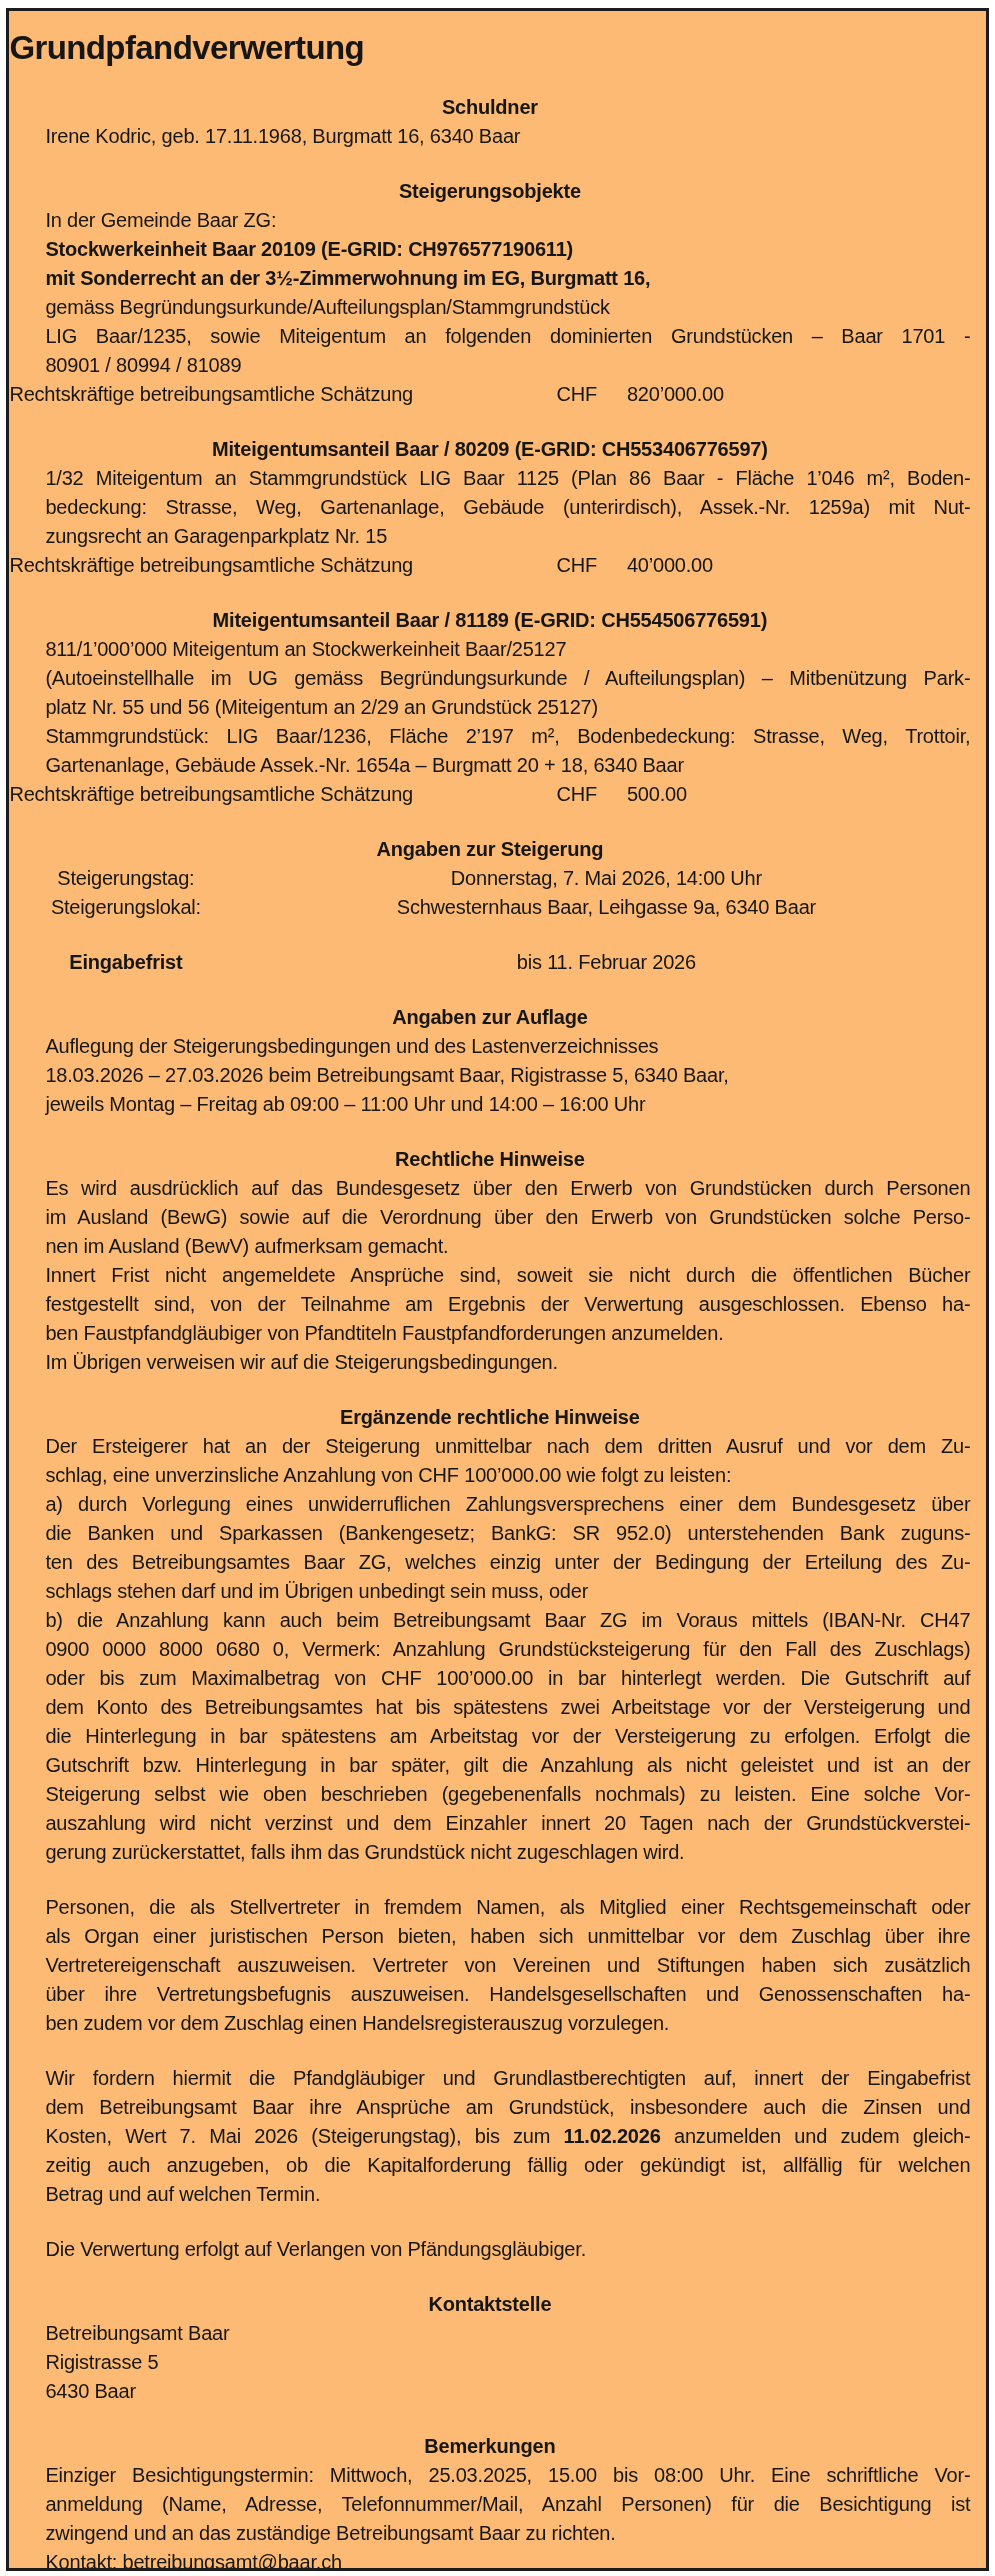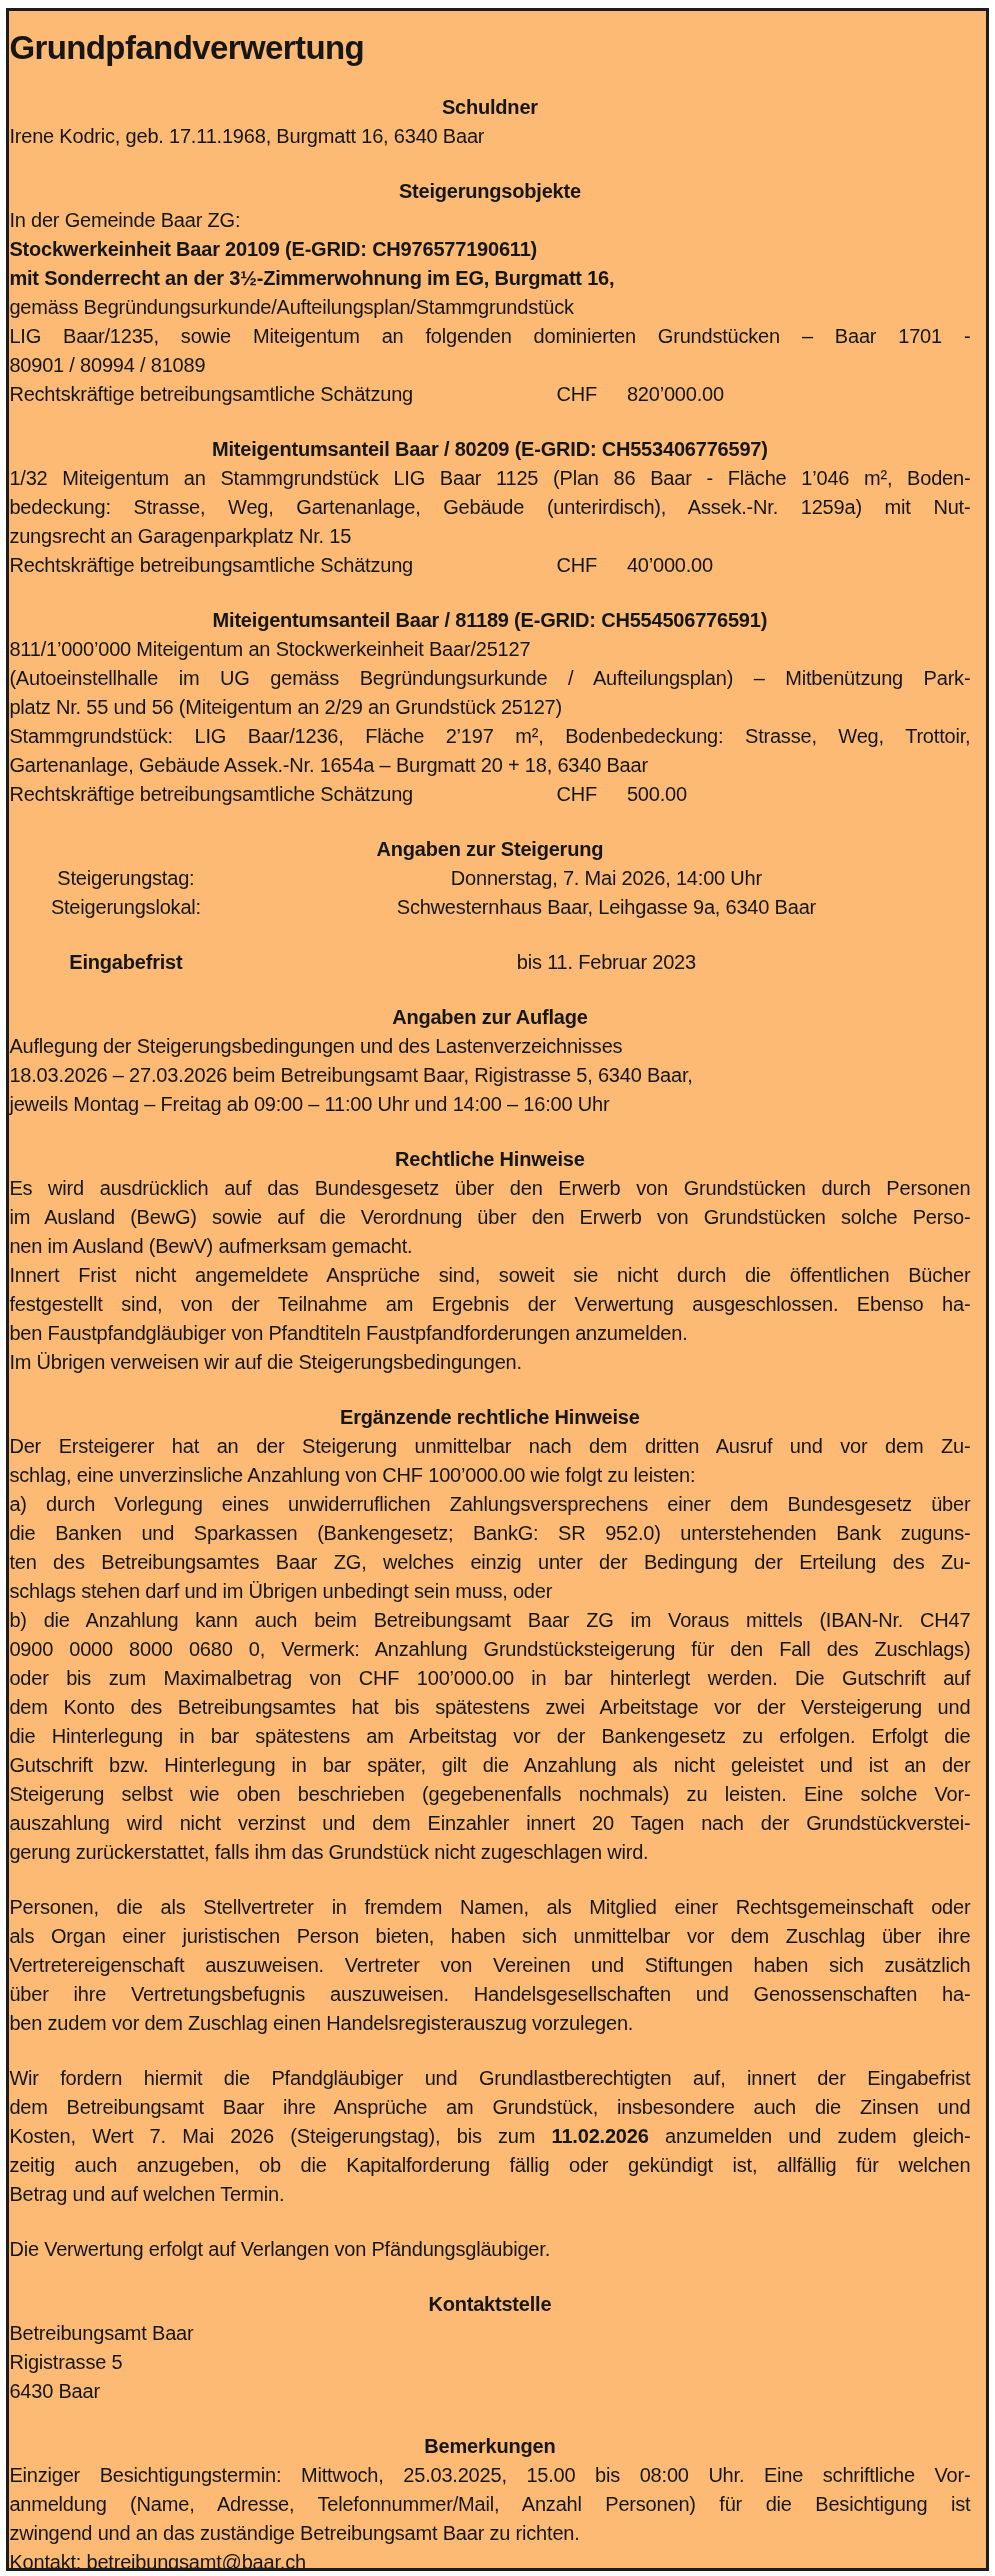--- a/index.html
+++ b/index.html
@@ -34,20 +34,21 @@
     margin: 4.8px 0 25.4px 0;
   }
   .body-col {
     width: 100%;
   }
   .line {
     font-size: 20px;
     line-height: 29px;
     letter-spacing: -0.2px;
     white-space: normal;
+    margin-left: 36px;
   }
   .line.j {
     text-align: justify;
     text-align-last: justify;
     -moz-text-align-last: justify;
   }
   .line.b {
     font-weight: 700;
   }
   .heading {
@@ -150,21 +151,21 @@
         <span class="kv-label">Steigerungstag:</span>
         <span class="kv-value">Donnerstag, 7. Mai 2026, 14:00 Uhr</span>
       </div>
       <div class="kv">
         <span class="kv-label">Steigerungslokal:</span>
         <span class="kv-value">Schwesternhaus Baar, Leihgasse 9a, 6340 Baar</span>
       </div>
       <div class="gap"></div>
       <div class="kv">
         <span class="kv-label b">Eingabefrist</span>
-        <span class="kv-value">bis 11. Februar 2023</span>
+        <span class="kv-value">bis 11. Februar 2026</span>
       </div>
       <div class="gap"></div>
       <div class="heading">Angaben zur Auflage</div>
       <div class="line">Auflegung der Steigerungsbedingungen und des Lastenverzeichnisses</div>
       <div class="line">18.03.2026 – 27.03.2026 beim Betreibungsamt Baar, Rigistrasse 5, 6340 Baar,</div>
       <div class="line">jeweils Montag – Freitag ab 09:00 – 11:00 Uhr und 14:00 – 16:00 Uhr</div>
       <div class="gap"></div>
       <div class="heading">Rechtliche Hinweise</div>
       <div class="para">
         <div class="line j">Es wird ausdrücklich auf das Bundesgesetz über den Erwerb von Grundstücken durch Personen</div>
@@ -187,21 +188,21 @@
         <div class="line j">a) durch Vorlegung eines unwiderruflichen Zahlungsversprechens einer dem Bundesgesetz über</div>
         <div class="line j">die Banken und Sparkassen (Bankengesetz; BankG: SR 952.0) unterstehenden Bank zuguns-</div>
         <div class="line j">ten des Betreibungsamtes Baar ZG, welches einzig unter der Bedingung der Erteilung des Zu-</div>
         <div class="line">schlags stehen darf und im Übrigen unbedingt sein muss, oder</div>
       </div>
       <div class="para">
         <div class="line j">b) die Anzahlung kann auch beim Betreibungsamt Baar ZG im Voraus mittels (IBAN-Nr. CH47</div>
         <div class="line j">0900 0000 8000 0680 0, Vermerk: Anzahlung Grundstücksteigerung für den Fall des Zuschlags)</div>
         <div class="line j">oder bis zum Maximalbetrag von CHF 100’000.00 in bar hinterlegt werden. Die Gutschrift auf</div>
         <div class="line j">dem Konto des Betreibungsamtes hat bis spätestens zwei Arbeitstage vor der Versteigerung und</div>
-        <div class="line j">die Hinterlegung in bar spätestens am Arbeitstag vor der Bankengesetz zu erfolgen. Erfolgt die</div>
+        <div class="line j">die Hinterlegung in bar spätestens am Arbeitstag vor der Versteigerung zu erfolgen. Erfolgt die</div>
         <div class="line j">Gutschrift bzw. Hinterlegung in bar später, gilt die Anzahlung als nicht geleistet und ist an der</div>
         <div class="line j">Steigerung selbst wie oben beschrieben (gegebenenfalls nochmals) zu leisten. Eine solche Vor-</div>
         <div class="line j">auszahlung wird nicht verzinst und dem Einzahler innert 20 Tagen nach der Grundstückverstei-</div>
         <div class="line">gerung zurückerstattet, falls ihm das Grundstück nicht zugeschlagen wird.</div>
       </div>
       <div class="gap"></div>
       <div class="para">
         <div class="line j">Personen, die als Stellvertreter in fremdem Namen, als Mitglied einer Rechtsgemeinschaft oder</div>
         <div class="line j">als Organ einer juristischen Person bieten, haben sich unmittelbar vor dem Zuschlag über ihre</div>
         <div class="line j">Vertretereigenschaft auszuweisen. Vertreter von Vereinen und Stiftungen haben sich zusätzlich</div>

